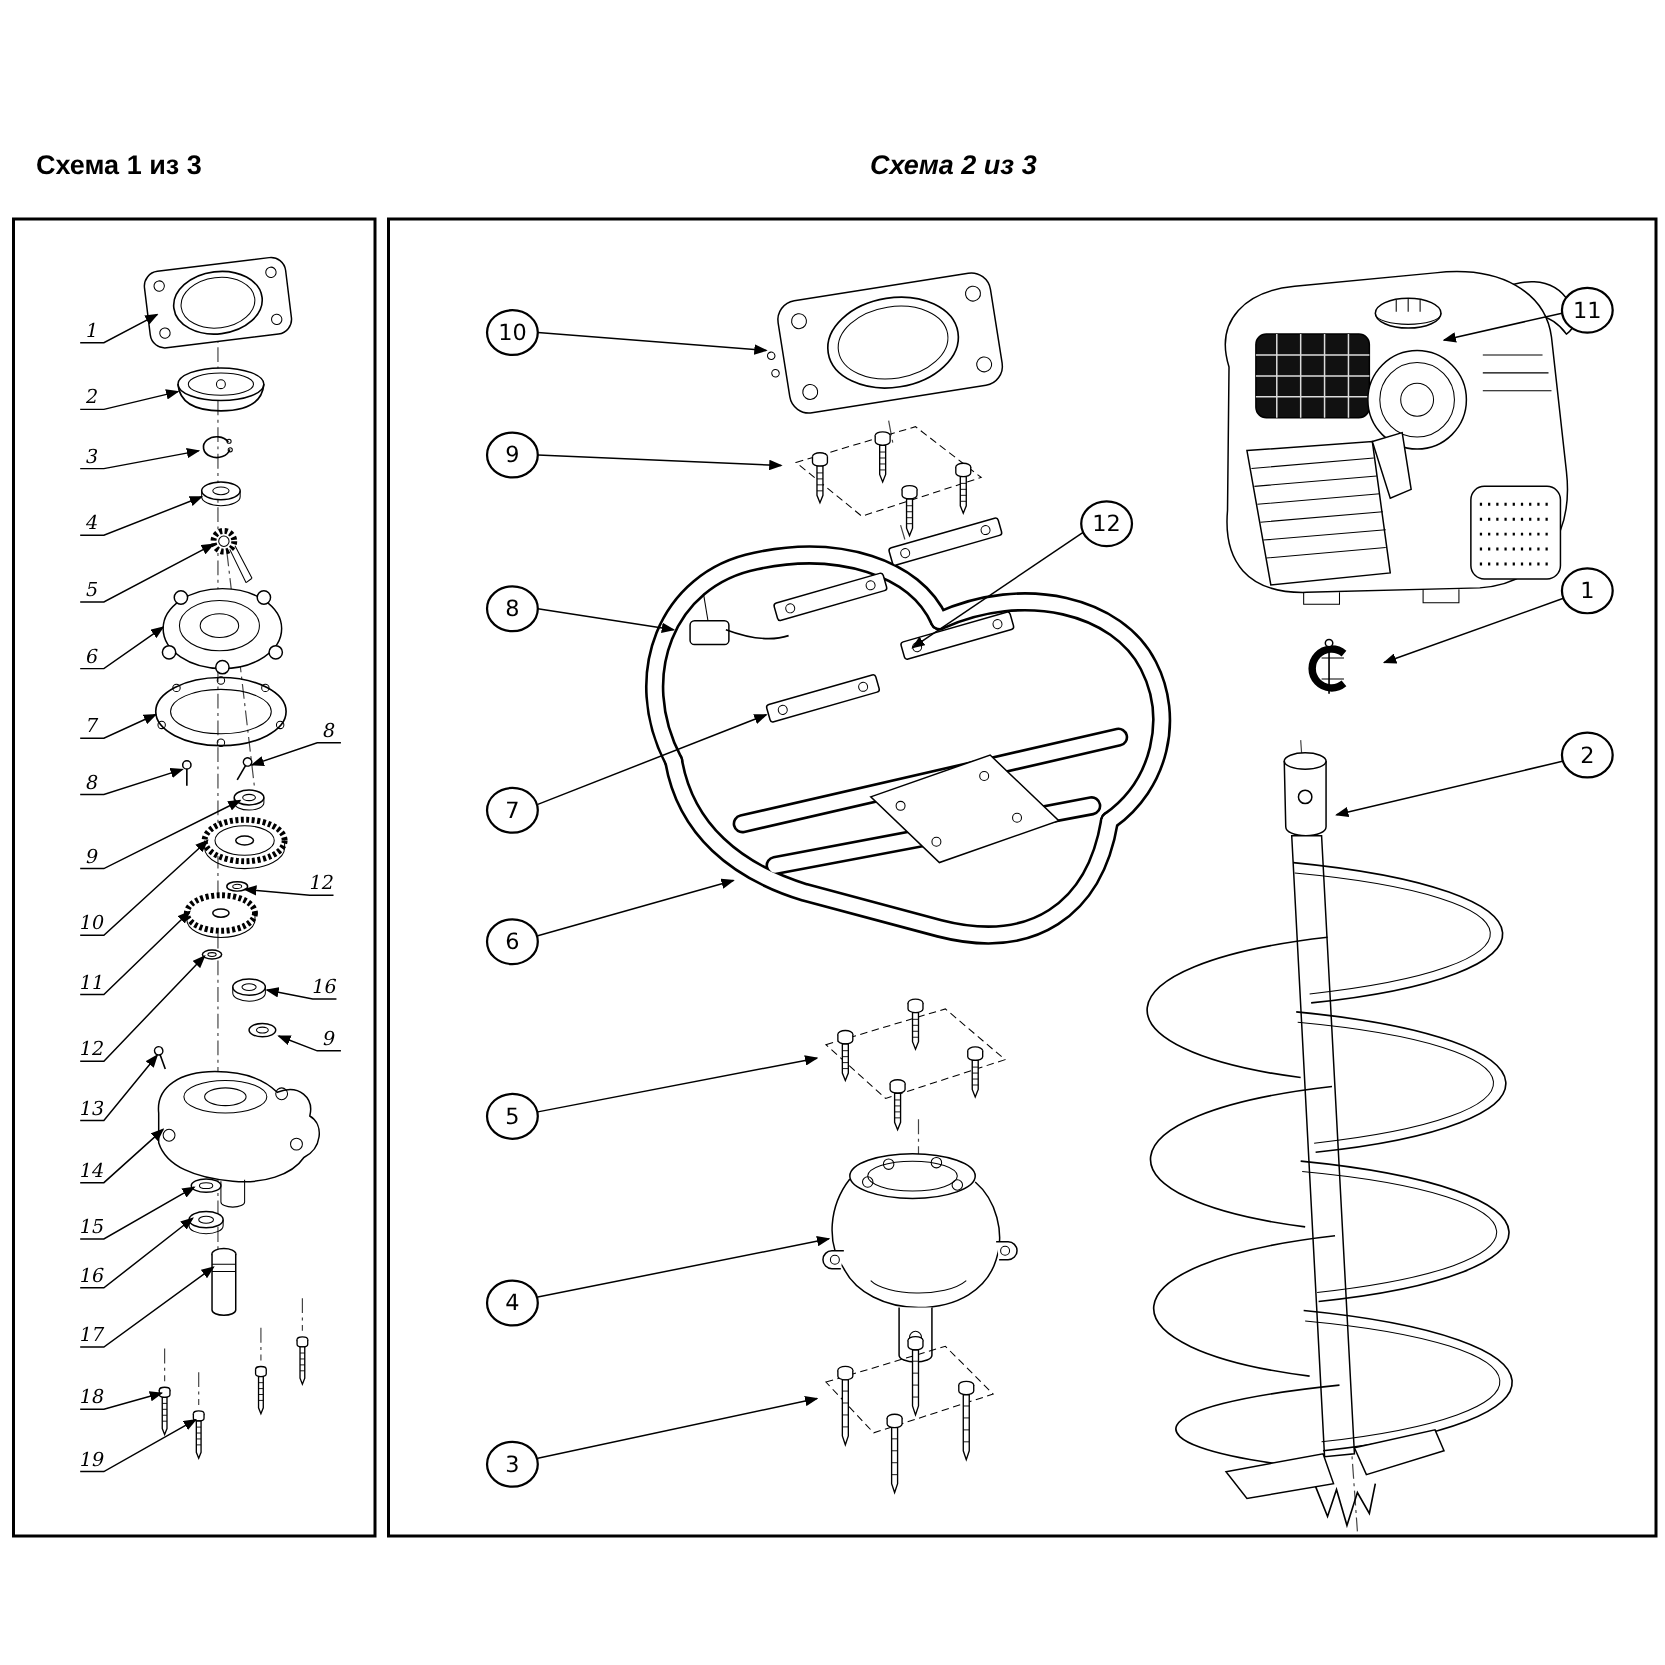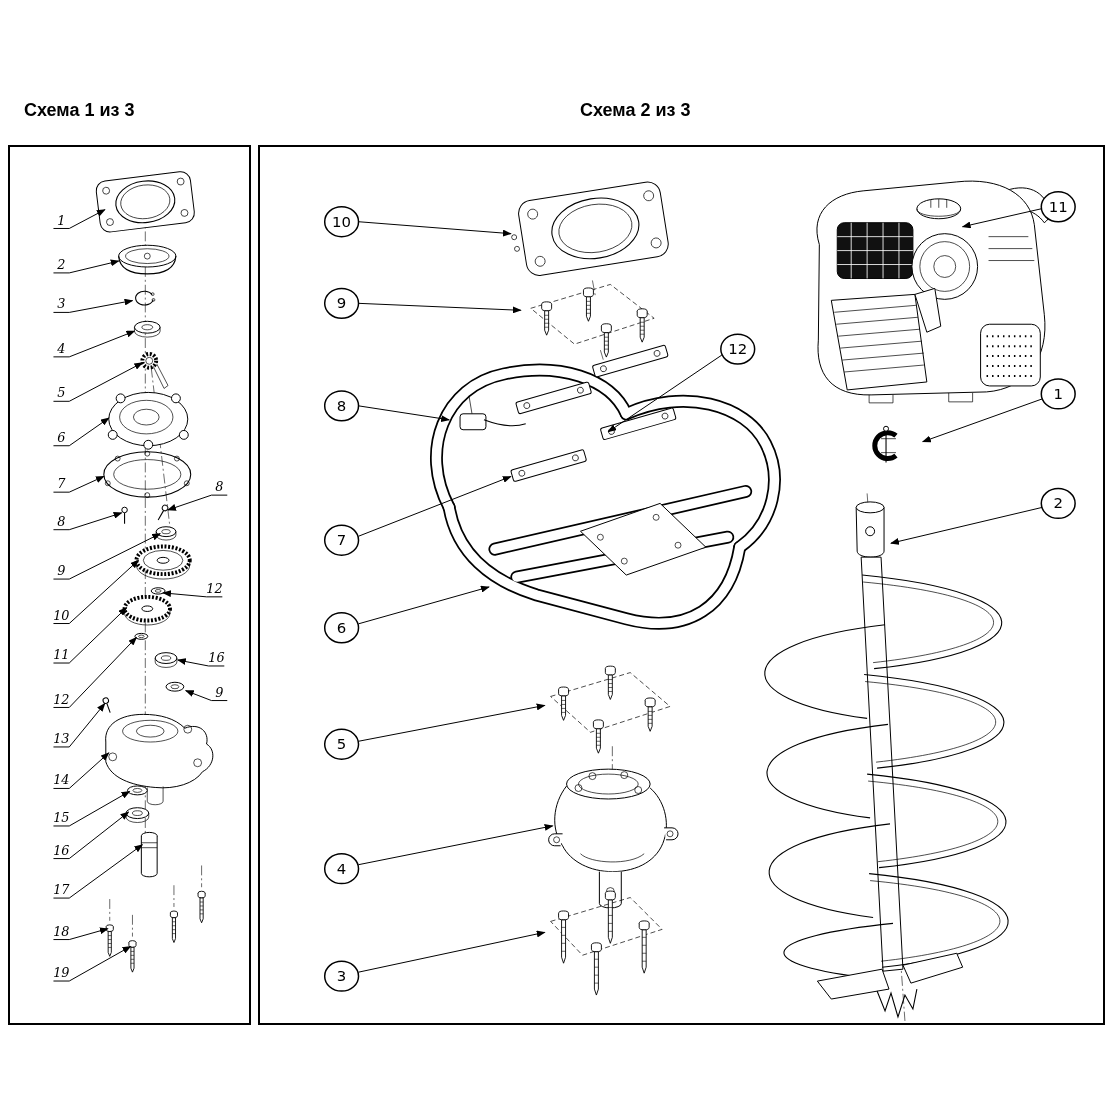--- a/index.html
+++ b/index.html
@@ -2,21 +2,21 @@
 <html><head>
 <meta charset="utf-8">
 <style>
   * { margin:0; padding:0; box-sizing:border-box; }
   html,body { background:#fff; }
   body { width:1110px; height:1110px; font-family:"DejaVu Sans",sans-serif; position:relative; overflow:hidden; }
   .stage { position:absolute; left:0; top:0; width:1110px; height:804px; background:#fff; }
   .scheme-title { position:absolute; font-weight:bold; font-size:18px; color:#000;
                   font-family:"Liberation Sans","DejaVu Sans",sans-serif; }
   #t1 { left:24px; top:100px; }
-  #t2 { left:580px; top:100px; }
+  #t2 { left:580px; top:100px;font-style:italic; }
   .panel { position:absolute; border:2px solid #000; background:#fff; }
   #p1 { left:8px;   top:145px; width:243px; height:880px; }
   #p2 { left:258px; top:145px; width:847px; height:880px; }
   svg { display:block; width:100%; height:100%; }
   .pw   { fill:#fff; stroke:#000; stroke-width:1; }
   .po   { fill:none; stroke:#000; stroke-width:1.1; }
   .pt   { fill:none; stroke:#000; stroke-width:0.7; }
   .dsh  { fill:none; stroke:#000; stroke-width:0.7; stroke-dasharray:5 3; }
   .dd   { fill:none; stroke:#444; stroke-width:0.8; stroke-dasharray:10 3 2 3; }
   .ld   { fill:none; stroke:#000; stroke-width:1; }

